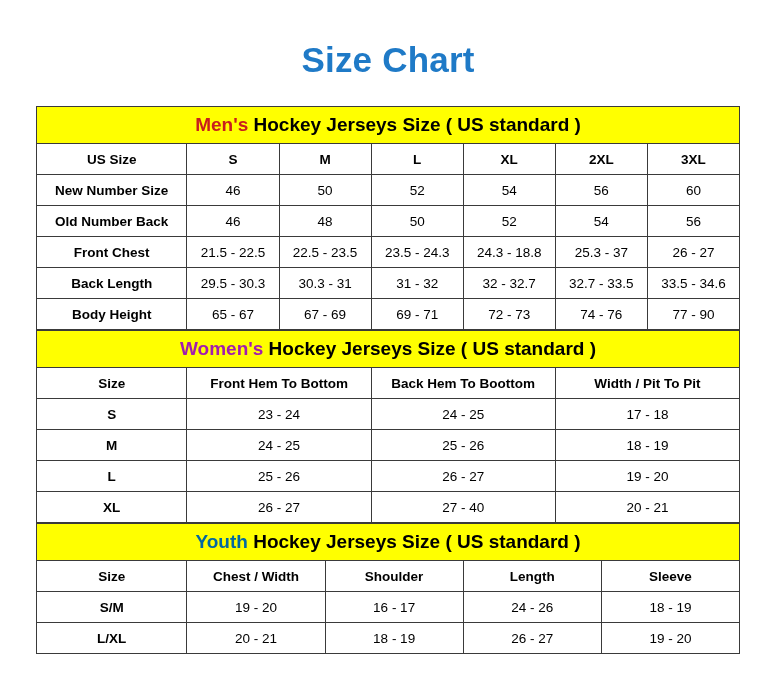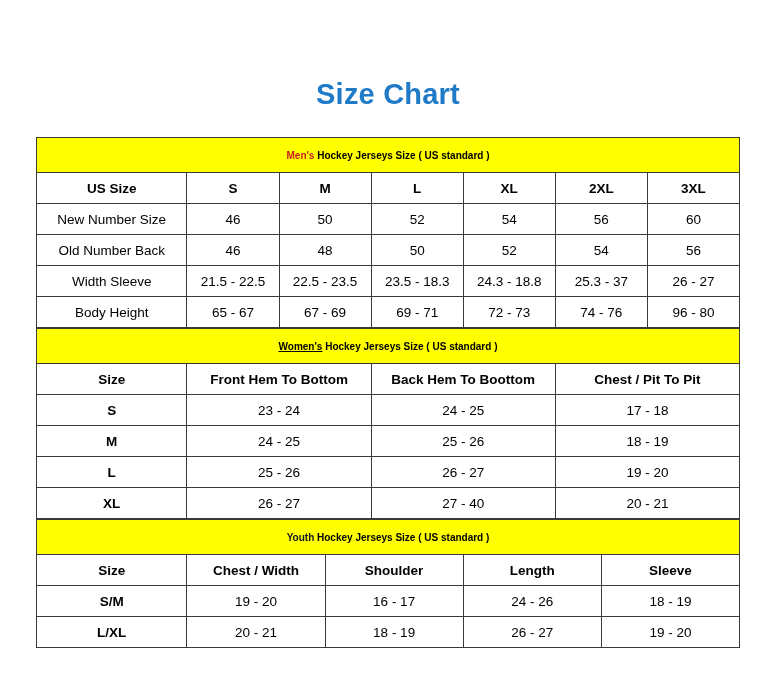--- a/index.html
+++ b/index.html
@@ -16,23 +16,23 @@
   }
   .page {
     width: 776px;
     height: 692px;
     position: relative;
     box-sizing: border-box;
   }
   .title {
     text-align: center;
     color: #1f7ac7;
-    font-size: 29px;
-    font-weight: bold;
-    padding-top: 78px;
+    font-size: 35px;
+    font-weight: bold;
+    padding-top: 40px;
     letter-spacing: 0.2px;
   }
   .tables-wrap {
     margin: 26px 36px 0 36px;
   }
   table {
     border-collapse: collapse;
     width: 100%;
     table-layout: fixed;
   }
@@ -40,32 +40,32 @@
     border: 1px solid #3a3a3a;
     font-size: 13.5px;
     text-align: center;
     padding: 5px 2px;
     height: 20px;
     font-weight: normal;
   }
   .banner td {
     background: #ffff00;
     font-weight: bold;
-    font-size: 10px;
+    font-size: 19px;
     padding: 7px 2px;
     border-bottom: 1px solid #3a3a3a;
   }
   .banner .accent-men { color: #c81e1e; }
-  .banner .accent-women { color: #000000; text-decoration: underline; }
-  .banner .accent-youth { color: #0f172a; }
+  .banner .accent-women { color: #a21caf; }
+  .banner .accent-youth { color: #0369a1; }
   .hdr td {
     font-weight: bold;
   }
   .rowlabel {
-    font-weight: normal;
+    font-weight: bold;
   }
   .bold-cell {
     font-weight: bold;
   }
   
   .t-men col.c0 { width: 21.4%; }
   .t-men col.cx { width: 13.1%; }
   
   .t-women col.c0 { width: 21.4%; }
   .t-women col.cx { width: 26.2%; }
@@ -117,56 +117,65 @@
         <tr>
           <td class="rowlabel">Old Number Back</td>
           <td>46</td>
           <td>48</td>
           <td>50</td>
           <td>52</td>
           <td>54</td>
           <td>56</td>
         </tr>
         <tr>
-          <td class="rowlabel">Width Sleeve</td>
+          <td class="rowlabel">Front Chest</td>
           <td>21.5 - 22.5</td>
           <td>22.5 - 23.5</td>
-          <td>23.5 - 18.3</td>
+          <td>23.5 - 24.3</td>
           <td>24.3 - 18.8</td>
           <td>25.3 - 37</td>
           <td>26 - 27</td>
+        </tr>
+        <tr>
+          <td class="rowlabel">Back Length</td>
+          <td>29.5 - 30.3</td>
+          <td>30.3 - 31</td>
+          <td>31 - 32</td>
+          <td>32 - 32.7</td>
+          <td>32.7 - 33.5</td>
+          <td>33.5 - 34.6</td>
         </tr>
         <tr>
           <td class="rowlabel">Body Height</td>
           <td>65 - 67</td>
           <td>67 - 69</td>
           <td>69 - 71</td>
           <td>72 - 73</td>
           <td>74 - 76</td>
-          <td>96 - 80</td>
+          <td>77 - 90</td>
         </tr>
       </tbody>
     </table>
 
     <table class="t-women">
       <colgroup>
         <col class="c0">
           <col class="cx">
           <col class="cx">
           <col class="cx">
       </colgroup>
       <tbody>
         <tr class="banner">
           <td colspan="4"><span class="accent-women">Women's</span><span> Hockey Jerseys Size ( US standard )</span></td>
         </tr>
         <tr class="hdr">
           <td>Size</td>
           <td>Front Hem To Bottom</td>
           <td>Back Hem To Boottom</td>
-          <td>Chest / Pit To Pit</td>
+          <td>Width / Pit To Pit</td>
         </tr>
         <tr>
           <td class="bold-cell">S</td>
           <td>23 - 24</td>
           <td>24 - 25</td>
           <td>17 - 18</td>
         </tr>
         <tr>
           <td class="bold-cell">M</td>
           <td>24 - 25</td>

